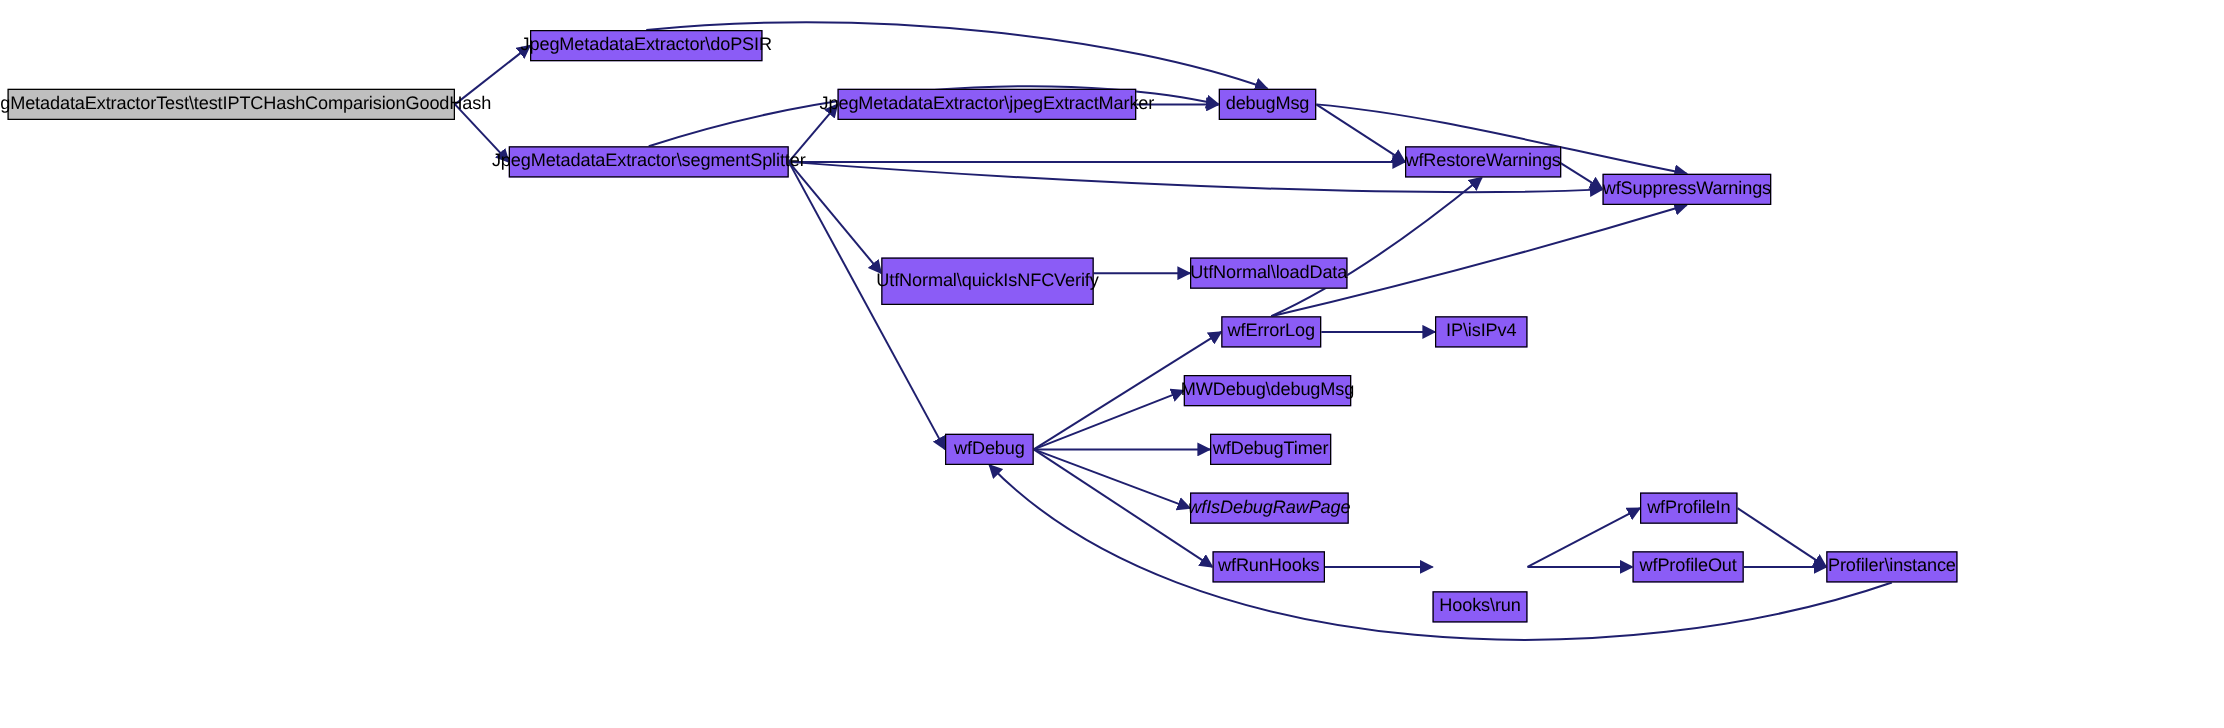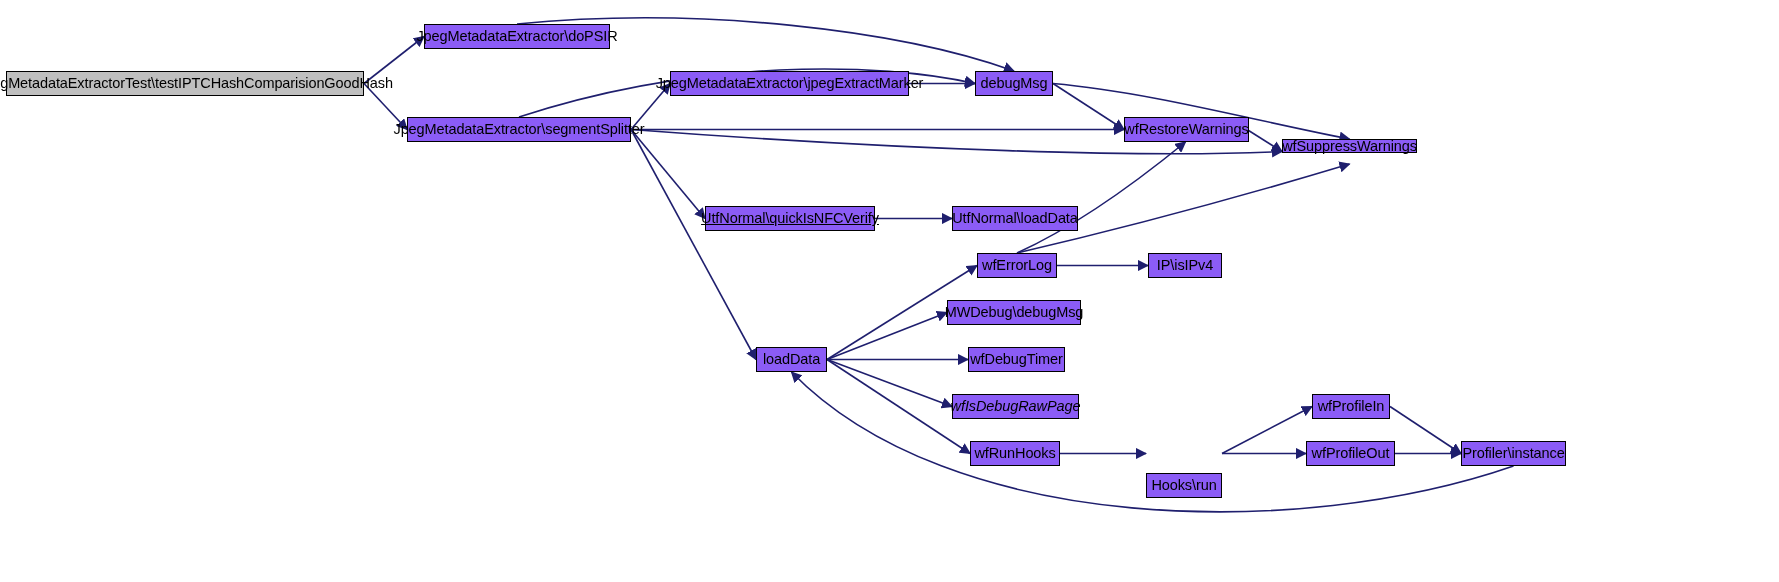--- a/index.html
+++ b/index.html
@@ -104,40 +104,40 @@
       </div>
       <div class="node" style="left: 670px; top: 71px; width: 239px; height: 25px;">
         <span class="node-label">JpegMetadataExtractor\jpegExtractMarker</span>
       </div>
       <div class="node" style="left: 975px; top: 71px; width: 78px; height: 25px;">
         <span class="node-label">debugMsg</span>
       </div>
       <div class="node" style="left: 1124px; top: 117px; width: 125px; height: 25px;">
         <span class="node-label">wfRestoreWarnings</span>
       </div>
-      <div class="node" style="left: 1282px; top: 139px; width: 135px; height: 14px;">
+      <div class="node" style="left: 1282px; top: 139px; width: 135px; height: 25px;">
         <span class="node-label">wfSuppressWarnings</span>
       </div>
-      <div class="node" style="left: 705px; top: 206px; width: 170px; height: 25px; text-decoration: underline;">
+      <div class="node" style="left: 705px; top: 206px; width: 170px; height: 38px;">
         <span class="node-label">UtfNormal\quickIsNFCVerify</span>
       </div>
       <div class="node" style="left: 952px; top: 206px; width: 126px; height: 25px;">
         <span class="node-label">UtfNormal\loadData</span>
       </div>
       <div class="node" style="left: 977px; top: 253px; width: 80px; height: 25px; text-align: center;">
         <span class="node-label">wfErrorLog</span>
       </div>
       <div class="node" style="left: 1148px; top: 253px; width: 74px; height: 25px;">
         <span class="node-label">IP\isIPv4</span>
       </div>
       <div class="node" style="left: 947px; top: 300px; width: 134px; height: 25px;">
         <span class="node-label">MWDebug\debugMsg</span>
       </div>
       <div class="node" style="left: 756px; top: 347px; width: 71px; height: 25px;">
-        <span class="node-label">loadData</span>
+        <span class="node-label">wfDebug</span>
       </div>
       <div class="node" style="left: 968px; top: 347px; width: 97px; height: 25px;">
         <span class="node-label">wfDebugTimer</span>
       </div>
       <div class="node" style="left: 952px; top: 394px; width: 127px; height: 25px; font-style: italic;">
         <span class="node-label">wfIsDebugRawPage</span>
       </div>
       <div class="node" style="left: 970px; top: 441px; width: 90px; height: 25px;">
         <span class="node-label">wfRunHooks</span>
       </div>

